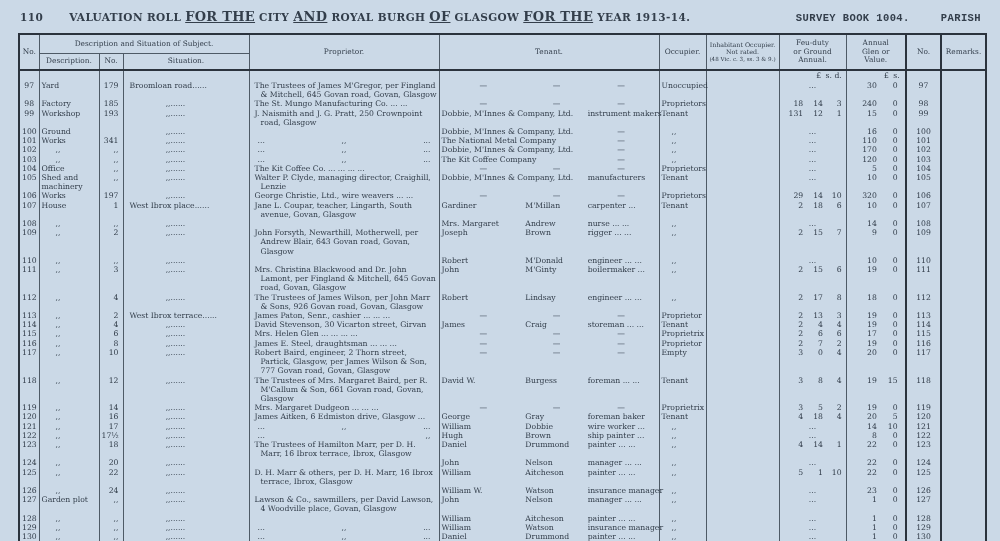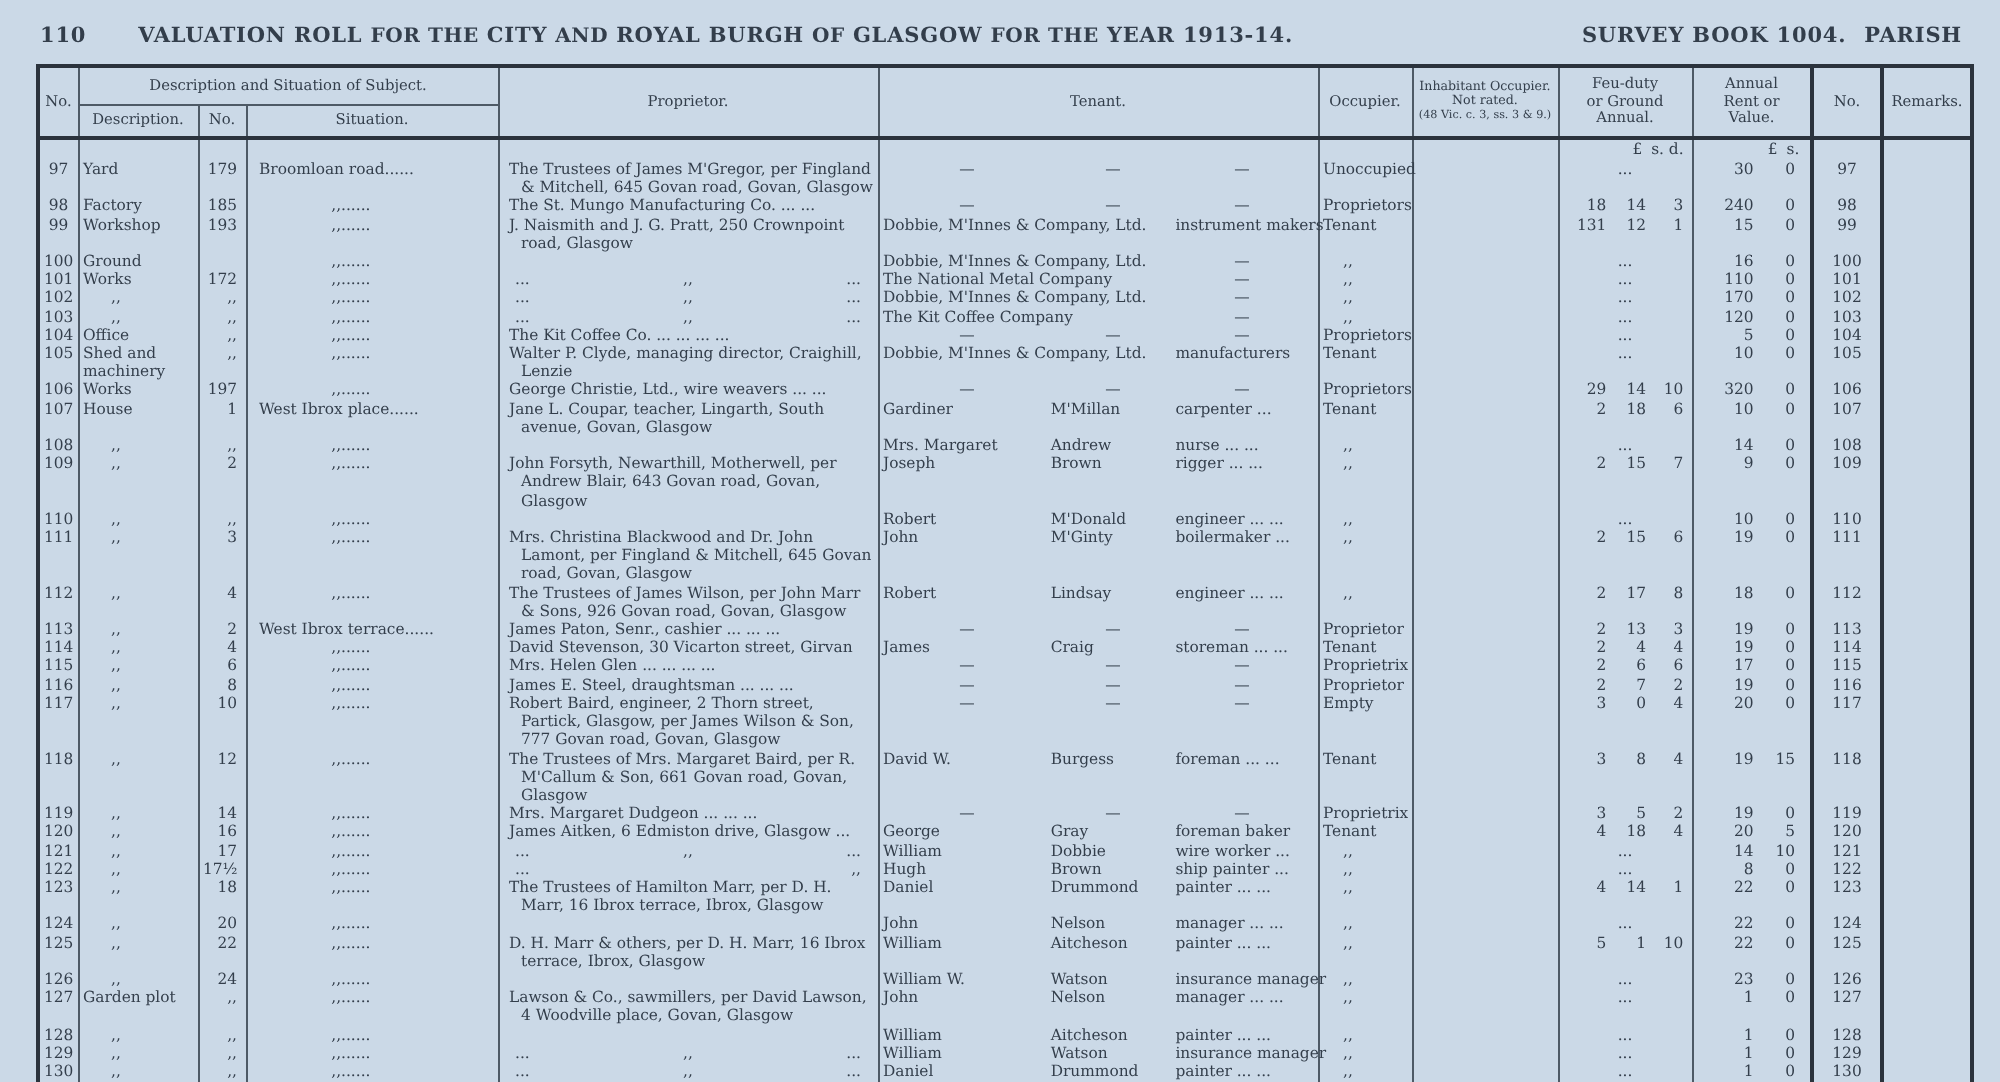--- a/index.html
+++ b/index.html
@@ -10,25 +10,25 @@
     width:1000px;height:541px;overflow:hidden;
     background:var(--paper);color:var(--ink);
     font-family:"DejaVu Serif","Liberation Serif",serif;
   }
   
   .pagehead{
     display:flex;align-items:baseline;white-space:nowrap;
     padding:6px 16px 0 20px;
   }
   .pagehead .lg{font-size:10.5px;font-weight:bold;letter-spacing:.4px;}
-  .pagehead .sm{font-size:10px;font-weight:bold;letter-spacing:.3px;}
+  .pagehead .sm{font-size:13px;font-weight:bold;letter-spacing:.3px;text-decoration:underline;}
   .pgnum{margin-right:26px;}
   .title-group span{margin-right:4px;}
   .rightsegs{margin-left:auto;display:flex;}
-  .rightsegs .seg{margin-left:6px;}
+  .rightsegs .seg{margin-left:28px;font-family:Liberation Mono, monospace;}
   .rightsegs .seg span{margin-right:3px;}
   
   table{
     border-collapse:collapse;table-layout:fixed;
     width:967px;margin:7px 15px 0 18px;
     border:2px solid var(--heavy);
   }
   th,td{
     border-left:1px solid var(--line);border-right:1px solid var(--line);
     padding:0 2px;vertical-align:top;
@@ -106,21 +106,21 @@
         <div>Not rated.</div>
         <div class="tiny">(48 Vic. c. 3, ss. 3 &amp; 9.)</div>
       </th>
       <th class="rs" rowspan="2">
         <div>Feu-duty</div>
         <div>or Ground</div>
         <div>Annual.</div>
       </th>
       <th class="rs" rowspan="2">
         <div>Annual</div>
-        <div>Rent or</div>
+        <div>Glen or</div>
         <div>Value.</div>
       </th>
       <th class="rs no2" rowspan="2">No.</th>
       <th class="rs" rowspan="2">Remarks.</th>
     </tr>
     <tr class="h2">
       <th>Description.</th>
       <th>No.</th>
       <th>Situation.</th>
     </tr>
@@ -220,21 +220,21 @@
         <td>
           <span class="dots-c">...</span>
         </td>
         <td><span class="r1">16</span><span class="r2">0</span></td>
         <td class="c no2">100</td>
         <td></td>
       </tr>
       <tr>
         <td class="c">101</td>
         <td><span>Works</span></td>
-        <td class="hno">172</td>
+        <td class="hno">341</td>
         <td>
           <div class="sit">
             <span class="ditto-sit">,,</span>
             <span class="dotg">...</span>
             <span class="dotg">...</span>
           </div>
         </td>
         <td>
           <div class="prop-spread">
             <span>...</span>

